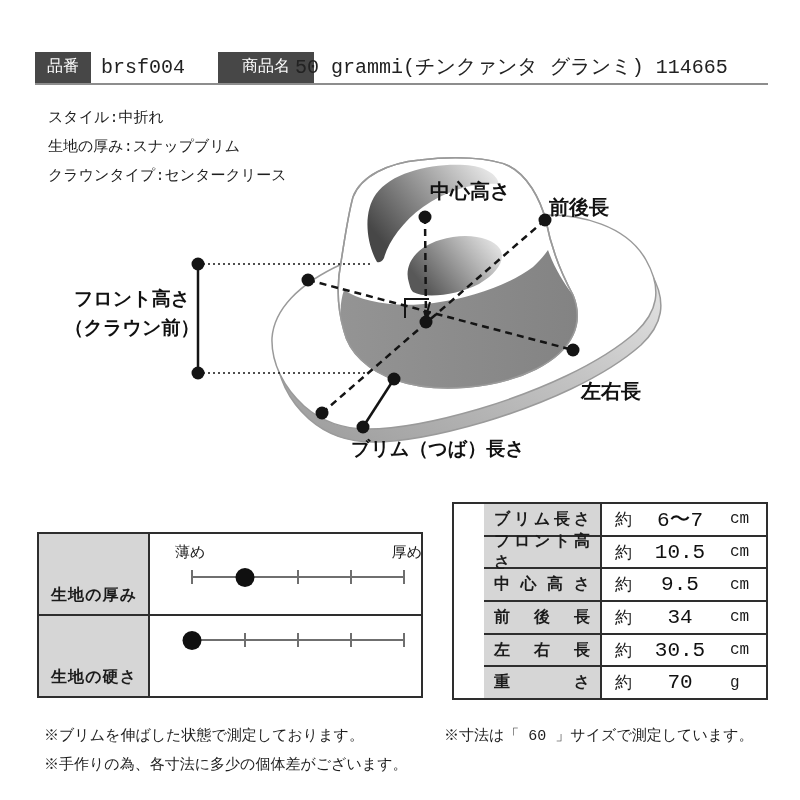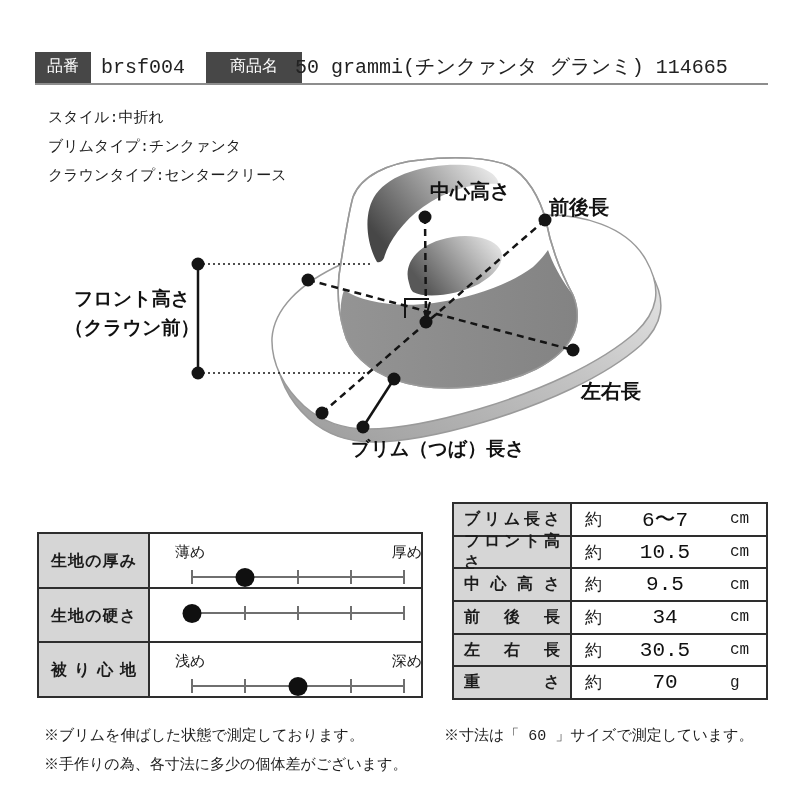--- a/index.html
+++ b/index.html
@@ -6,21 +6,21 @@
   .page{
     position:relative;width:800px;height:800px;background:#ffffff;overflow:hidden;
     font-family:Liberation Mono, monospace;color:#1a1a1a;
   }
   
   .hdr-box{
     position:absolute;height:31px;line-height:31px;text-align:center;
     background:#474747;color:#ffffff;font-size:16px;
   }
   #box-item-code{left:35px;top:52px;width:56px;}
-  #box-product-name{left:206px;top:52px;width:96px;}
+  #box-product-name{left:218px;top:52px;width:96px;}
   .hdr-val{position:absolute;top:52px;height:31px;line-height:32px;font-size:20px;color:#222;}
   #val-item-code{left:101px;}
   #val-product-name{left:295px;}
   .hdr-rule{position:absolute;left:35px;top:83px;width:733px;height:2px;background:#8d8d8d;}
   
   .spec-line{position:absolute;left:48px;font-size:15px;color:#1e1e1e;white-space:nowrap;}
   #spec-style{top:108px;}
   #spec-brim{top:137px;}
   #spec-crown{top:166px;}
   
@@ -33,34 +33,34 @@
   #lbl-front-height{left:58px;top:286px;width:148px;text-align:center;font-size:19px;line-height:29px;}
   
   .feel-table{
     position:absolute;left:37px;top:532px;width:386px;height:166px;
     border:2px solid #2e2e2e;box-sizing:border-box;display:flex;flex-direction:column;background:#fff;
   }
   .feel-row{flex:1;display:flex;border-bottom:2px solid #2e2e2e;box-sizing:border-box;min-height:0;}
   .feel-row:last-child{border-bottom:none;}
   .feel-label{
     width:111px;flex:0 0 111px;background:#d6d6d6;border-right:2px solid #2e2e2e;box-sizing:border-box;
-    display:flex;align-items:flex-start;padding:17px 12px;font-size:16px;font-weight:600;color:#1b1b1b;
+    display:flex;align-items:flex-end;padding:8px 12px;font-size:16px;font-weight:600;color:#1b1b1b;
   }
   .jlabel{display:block;width:100%;text-align:justify;text-align-last:justify;}
   .feel-body{flex:1;position:relative;padding:9px 17px 0 42px;box-sizing:border-box;}
   .feel-minmax{display:flex;justify-content:space-between;font-size:15px;color:#1b1b1b;margin:0 -18px 0 -17px;}
   .feel-track{position:relative;margin-top:14px;height:2px;background:#6f6f6f;}
   .feel-track .tick{position:absolute;top:-6px;width:2px;height:14px;background:#6f6f6f;transform:translateX(-50%);}
   .feel-dot{position:absolute;top:-8px;width:19px;height:19px;border-radius:50%;background:#101010;transform:translateX(-50%);}
   
   .size-table{
     position:absolute;left:452px;top:502px;width:316px;height:198px;
     border:2px solid #2e2e2e;box-sizing:border-box;display:flex;flex-direction:column;background:#fff;
   }
-  .size-row{flex:1;display:flex;border-bottom:2px solid #2e2e2e;box-sizing:border-box;min-height:0;}
+  .size-row{flex:1;display:flex;border-bottom:2px solid #2e2e2e;box-sizing:border-box;min-height:0;margin-left:30px;}
   .size-row:last-child{border-bottom:none;}
   .size-label{
     width:118px;flex:0 0 118px;background:#d6d6d6;border-right:2px solid #2e2e2e;box-sizing:border-box;
     display:flex;align-items:center;padding:0 10px;font-size:16px;font-weight:600;color:#1b1b1b;
   }
   .size-approx{width:44px;flex:0 0 44px;display:flex;align-items:center;padding-left:13px;box-sizing:border-box;font-size:17px;}
   .size-value{flex:1;display:flex;align-items:center;justify-content:center;font-size:21px;color:#111;}
   .size-unit{width:52px;flex:0 0 52px;display:flex;align-items:center;padding-left:16px;box-sizing:border-box;font-size:16px;}
   
   .note{position:absolute;font-size:15px;color:#1e1e1e;white-space:nowrap;}
@@ -73,21 +73,21 @@
 
 <div class="page">
 
   <div class="hdr-box" id="box-item-code">品番</div>
   <div class="hdr-val" id="val-item-code">brsf004</div>
   <div class="hdr-box" id="box-product-name">商品名</div>
   <div class="hdr-val" id="val-product-name">50 grammi(チンクァンタ グランミ) 114665</div>
   <div class="hdr-rule"></div>
 
   <div class="spec-line" id="spec-style">スタイル:中折れ</div>
-  <div class="spec-line" id="spec-brim">ブリムタイプ:チンクァンタ</div>
+  <div class="spec-line" id="spec-brim">生地の厚み:スナップブリム</div>
   <div class="spec-line" id="spec-crown">クラウンタイプ:センタークリース</div>
 
   <svg class="hat-svg" width="800" height="800" viewBox="0 0 800 800">
     <defs>
       <linearGradient id="gRim" x1="0" y1="1" x2="1" y2="0">
         <stop offset="0" stop-color="#9a9a9a"></stop>
         <stop offset="0.55" stop-color="#c4c4c4"></stop>
         <stop offset="1" stop-color="#efefef"></stop>
       </linearGradient>
       <linearGradient id="gBand" x1="0" y1="0" x2="1" y2="0">
@@ -183,39 +183,20 @@
         <div class="feel-track">
           <span class="tick" style="left:0%"></span>
           <span class="tick" style="left:25%"></span>
           <span class="tick" style="left:50%"></span>
           <span class="tick" style="left:75%"></span>
           <span class="tick" style="left:100%"></span>
           <span class="feel-dot" style="left: 0%;"></span>
         </div>
       </div>
     </div>
-    <div class="feel-row">
-      <div class="feel-label">
-          <span class="jlabel">被り心地</span>
-        </div>
-      <div class="feel-body">
-        <div class="feel-minmax">
-          <span>浅め</span>
-          <span>深め</span>
-        </div>
-        <div class="feel-track">
-          <span class="tick" style="left:0%"></span>
-          <span class="tick" style="left:25%"></span>
-          <span class="tick" style="left:50%"></span>
-          <span class="tick" style="left:75%"></span>
-          <span class="tick" style="left:100%"></span>
-          <span class="feel-dot" style="left: 50%;"></span>
-        </div>
-      </div>
-    </div>
   </div>
 
   <div class="size-table">
     <div class="size-row">
       <div class="size-label">
           <span class="jlabel">ブリム長さ</span>
         </div>
       <div class="size-approx">約</div>
       <div class="size-value">6〜7</div>
       <div class="size-unit">cm</div>

